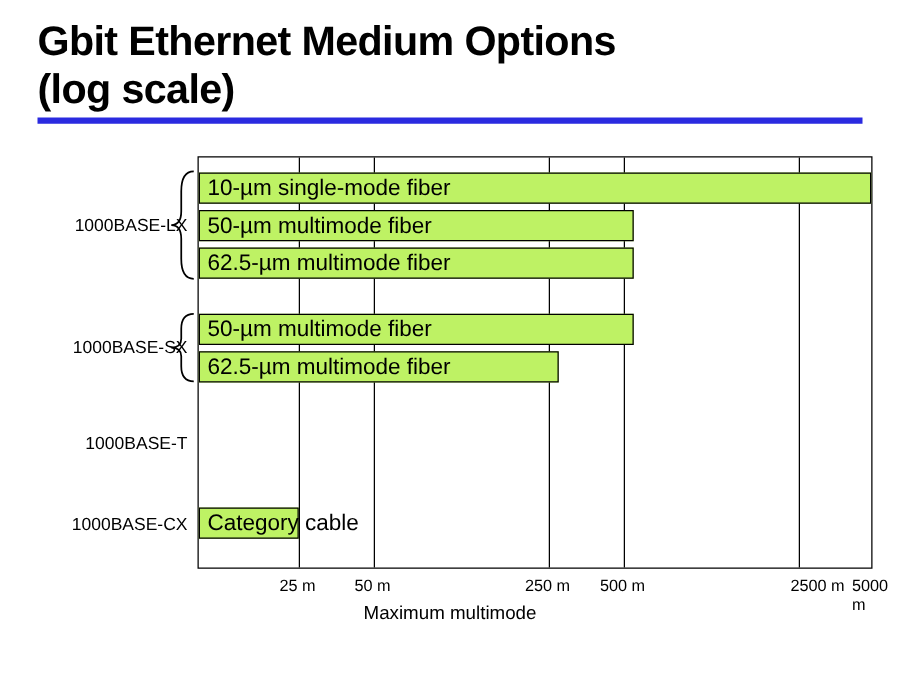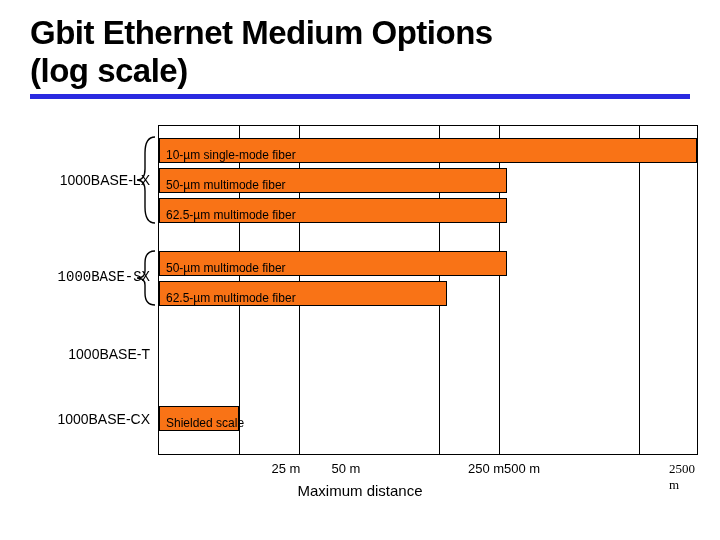--- a/index.html
+++ b/index.html
@@ -46,43 +46,42 @@
     position: absolute;
     top: 0;
     bottom: 0;
     border-left: 1px solid #000;
   }
 
   .bar {
     position: absolute;
     left: 0;
     height: 25px;
-    background: #f97316;
+    background: #bef264;
     border: 1px solid #000;
     box-sizing: border-box;
     display: flex;
-    align-items: flex-end;
+    align-items: center;
     padding-left: 6px;
-    font-size: 12px;
+    font-size: 18px;
     white-space: nowrap;
   }
 
   .yz-label {
     position: absolute;
     font-size: 14px;
     right: 570px;
     text-align: right;
     white-space: nowrap;
   }
   .tick-label {
     position: absolute;
     top: 461px;
     font-size: 13px;
     transform: translateX(-50%);
-    margin-left: 48px;
   }
   .x-axis-label {
     position: absolute;
     top: 482px;
     left: 0;
     width: 720px;
     text-align: center;
     font-size: 15px;
   }
 
@@ -122,37 +121,37 @@
 
     <div class="bar" style="top:125px; width:348px;">
         <span>50-µm multimode fiber</span>
       </div>
     <div class="bar" style="top:155px; width:288px;">
         <span>62.5-µm multimode fiber</span>
       </div>
 
 
     <div class="bar" style="top:280px; width:80px;">
-        <span>Shielded scale</span>
+        <span>Category cable</span>
       </div>
   </div>
 
   <div class="yz-label" style="top:172px;text-align:center;">1000BASE-LX</div>
-  <div class="yz-label" style="top:269px;font-family:Liberation Mono, monospace;">1000BASE-SX</div>
+  <div class="yz-label" style="top:269px;">1000BASE-SX</div>
   <div class="yz-label" style="top:346px;">1000BASE-T</div>
   <div class="yz-label" style="top:411px;">1000BASE-CX</div>
 
   <svg class="brace" style="left:135px; top:135px;" width="22" height="90" viewBox="0 0 22 90">
     <path d="M20 2 Q10 2 10 18 L10 34 Q10 45 2 45 Q10 45 10 56 L10 72 Q10 88 20 88"></path>
   </svg>
   <svg class="brace" style="left:135px; top:249px;" width="22" height="58" viewBox="0 0 22 58">
     <path d="M20 2 Q10 2 10 14 L10 22 Q10 29 2 29 Q10 29 10 36 L10 44 Q10 56 20 56"></path>
   </svg>
 
   <div class="tick-label" style="left:238px;">25 m</div>
   <div class="tick-label" style="left:298px;">50 m</div>
   <div class="tick-label" style="left:438px;">250 m</div>
-  <div class="tick-label" style="left:474px;">500 m</div>
-  <div class="tick-label" style="left:638px;font-family:Liberation Serif, serif;">2500 m</div>
+  <div class="tick-label" style="left:498px;">500 m</div>
+  <div class="tick-label" style="left:654px;">2500 m</div>
   <div class="tick-label" style="left:696px;">5000 m</div>
 
-  <div class="x-axis-label">Maximum distance</div>
+  <div class="x-axis-label">Maximum multimode</div>
 </div>
 
 </body></html>

